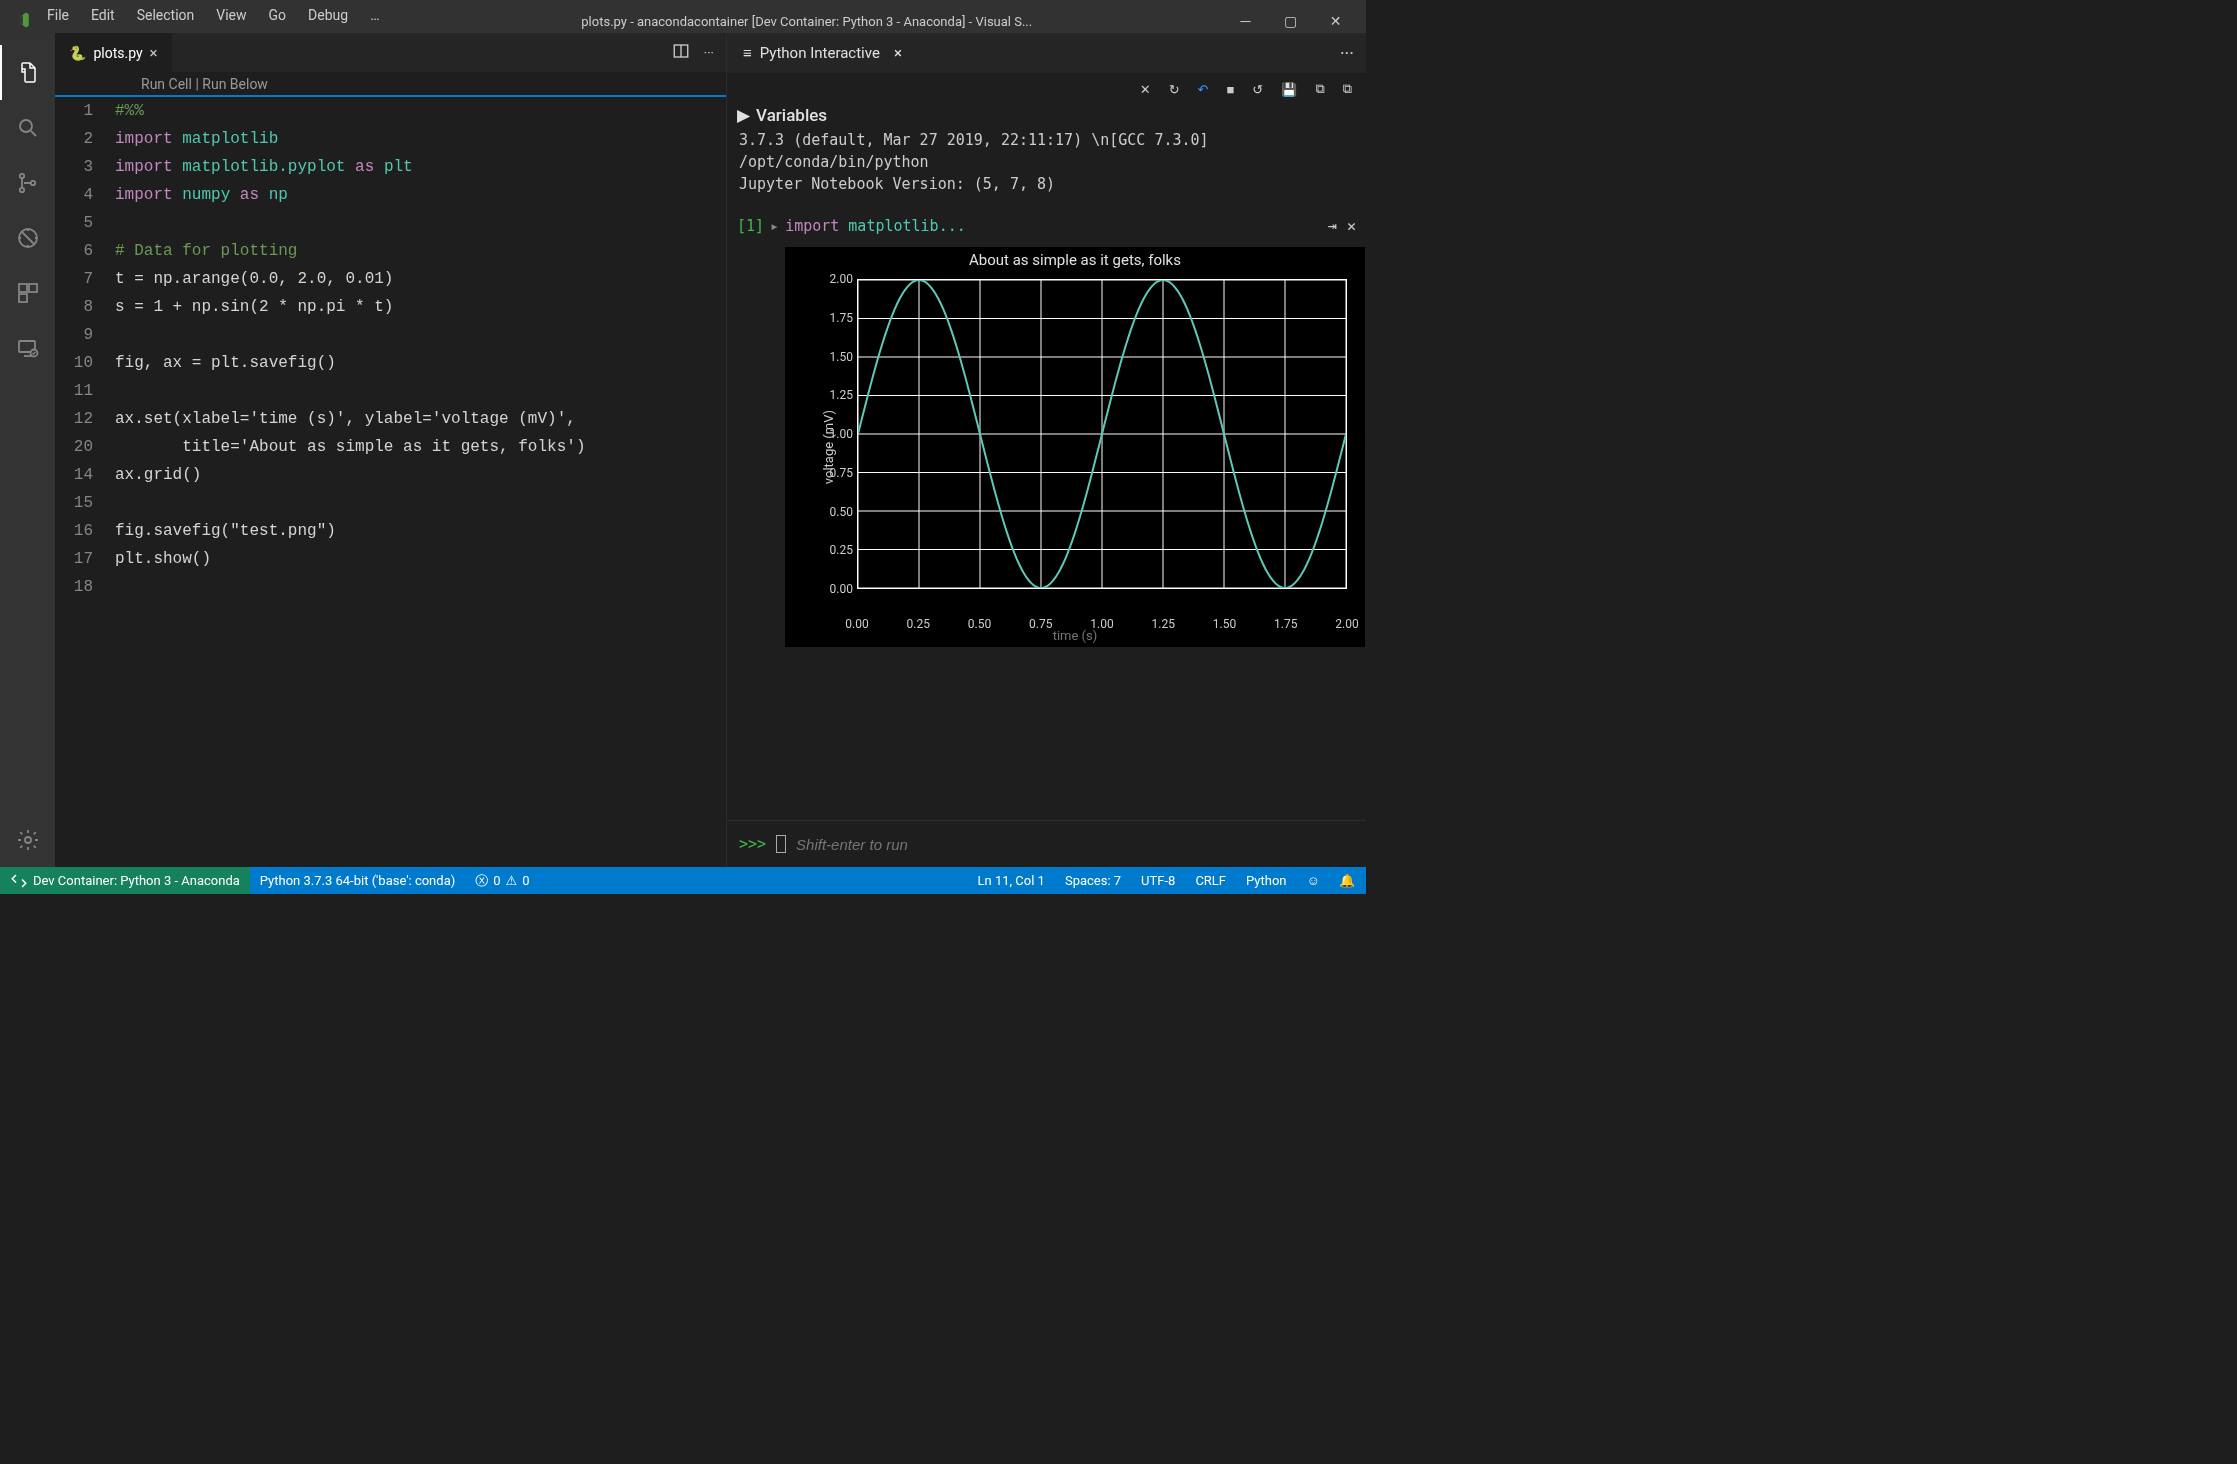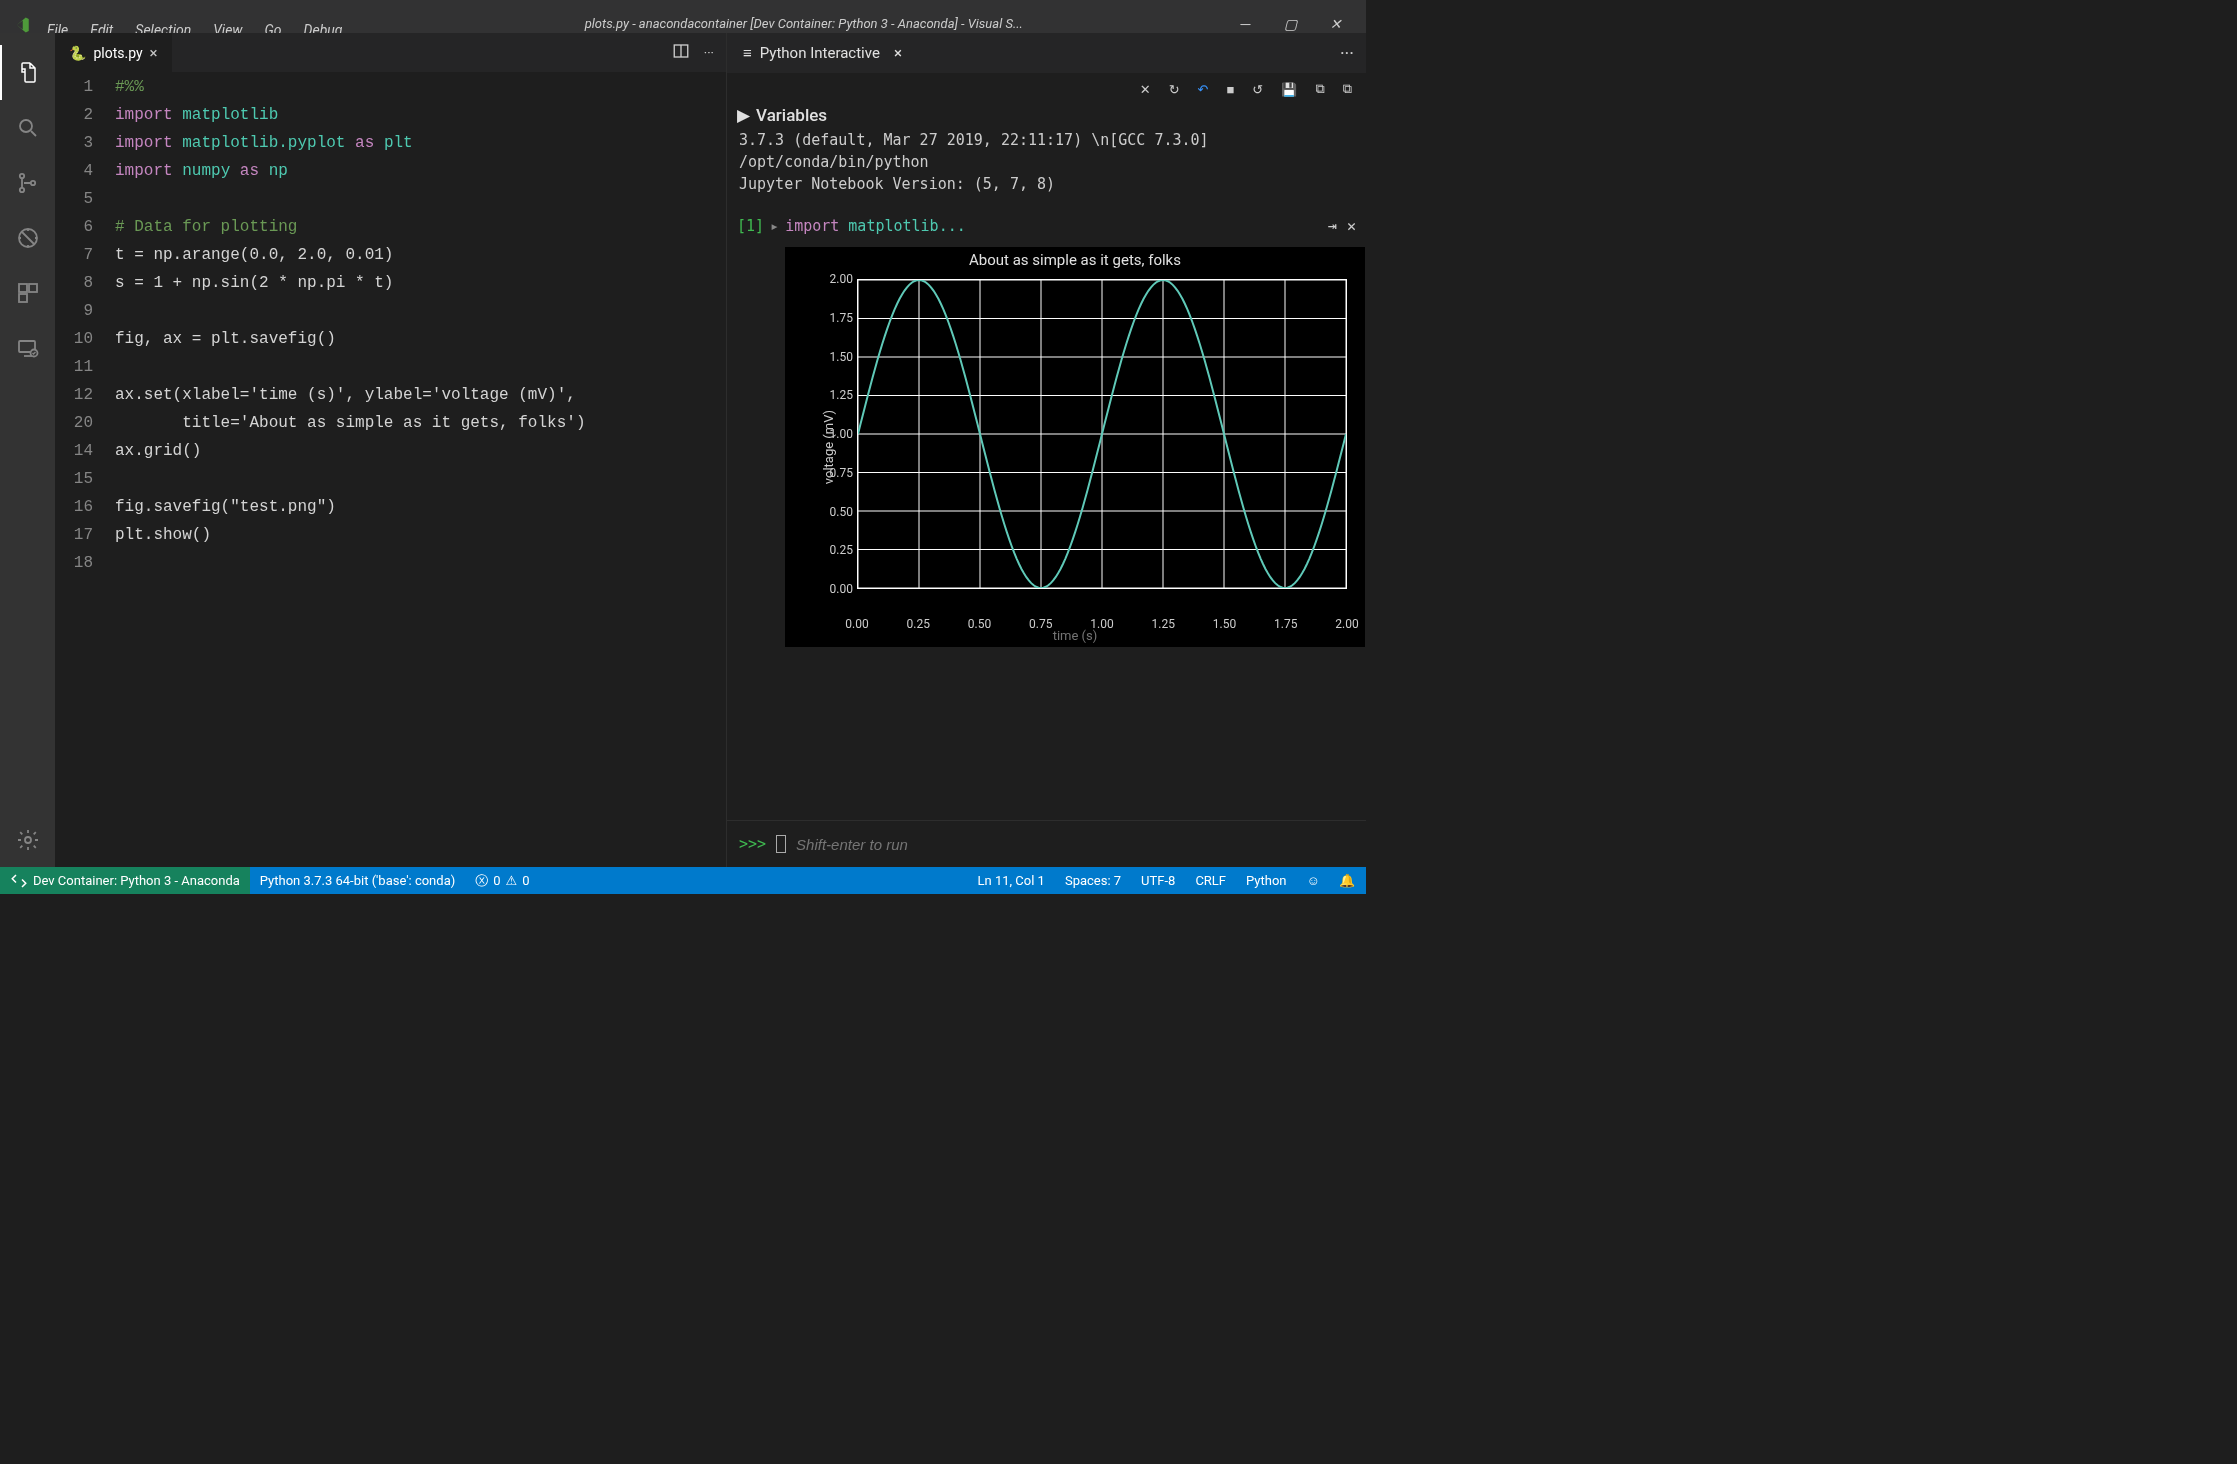--- a/index.html
+++ b/index.html
@@ -7,25 +7,24 @@
   font-family: -apple-system, BlinkMacSystemFont, "Segoe UI", Roboto, sans-serif;
   background: #1e1e1e;
   color: #cccccc;
   width: 1366px;
   height: 894px;
   overflow: hidden;
   font-size: 13px;
 }
 .title-bar {
   display: flex;
-  align-items: flex-start;
+  align-items: flex-end;
   height: 33px;
   background: #323233;
-  padding: 16px 8px;
-  font-style: italic;
+  padding: 4px 8px;
 }
 .title-bar .logo { width: 28px; display: flex; align-items: center; justify-content: center; }
 .title-bar .menu { display: flex; gap: 0; }
 .title-bar .menu span { padding: 6px 11px; cursor: pointer; color: #cccccc; font-size: 14px; }
 .title-bar .title { flex: 1; text-align: center; color: #cccccc; font-size: 13px; white-space: nowrap; overflow: hidden; text-overflow: ellipsis; padding: 0 10px; }
 .title-bar .win-controls { display: flex; gap: 0; }
 .title-bar .win-controls span { width: 45px; text-align: center; font-size: 14px; cursor: pointer; }
 
 .main { display: flex; height: 834px; }
 .activity-bar {
@@ -207,20 +206,23 @@
         <span>plots.py</span>
         <span class="close">×</span>
       </div>
       <div class="tab-actions">
         <span><svg class="i-sm" viewBox="0 0 24 24" fill="none" stroke="currentColor" stroke-width="1.8">
               <rect x="3" y="4" width="18" height="16"></rect>
               <path d="M12 4v16"></path>
             </svg></span>
         <span>···</span>
       </div>
+    </div>
+    <div class="codelens">
+      <span>Run Cell</span> | <span>Run Below</span>
     </div>
     <div class="code">
       <div class="gutter" id="gutter">
           <div>1</div>
           <div>2</div>
           <div>3</div>
           <div>4</div>
           <div>5</div>
           <div>6</div>
           <div>7</div>

